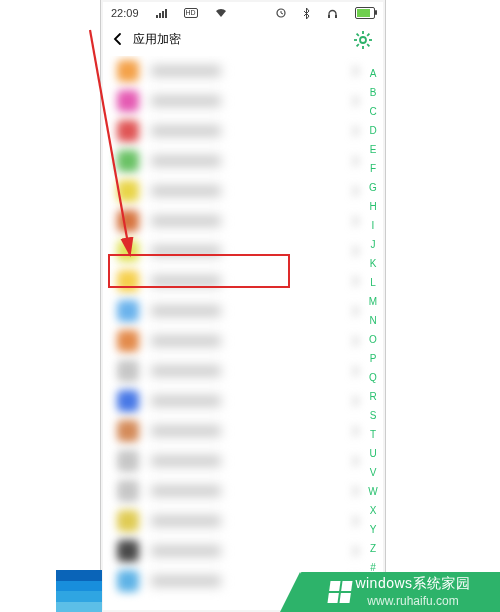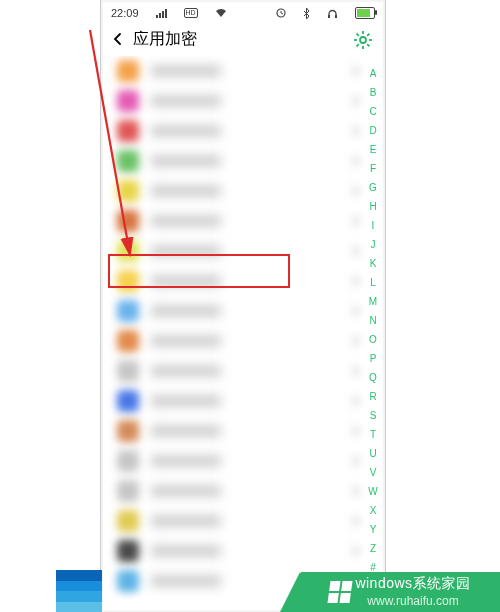--- a/index.html
+++ b/index.html
@@ -104,21 +104,21 @@
     display: flex;
     align-items: center;
     padding: 0 10px;
     gap: 8px;
     position: relative;
   }
   .back-arrow {
     color: #111;
   }
   .title {
-    font-size: 16px;
+    font-size: 12px;
     color: #000;
     font-weight: 400;
   }
   .gear {
     position: absolute;
     right: 12px;
     top: 8px;
     color: #2db36a;
   }
   .list-area {

